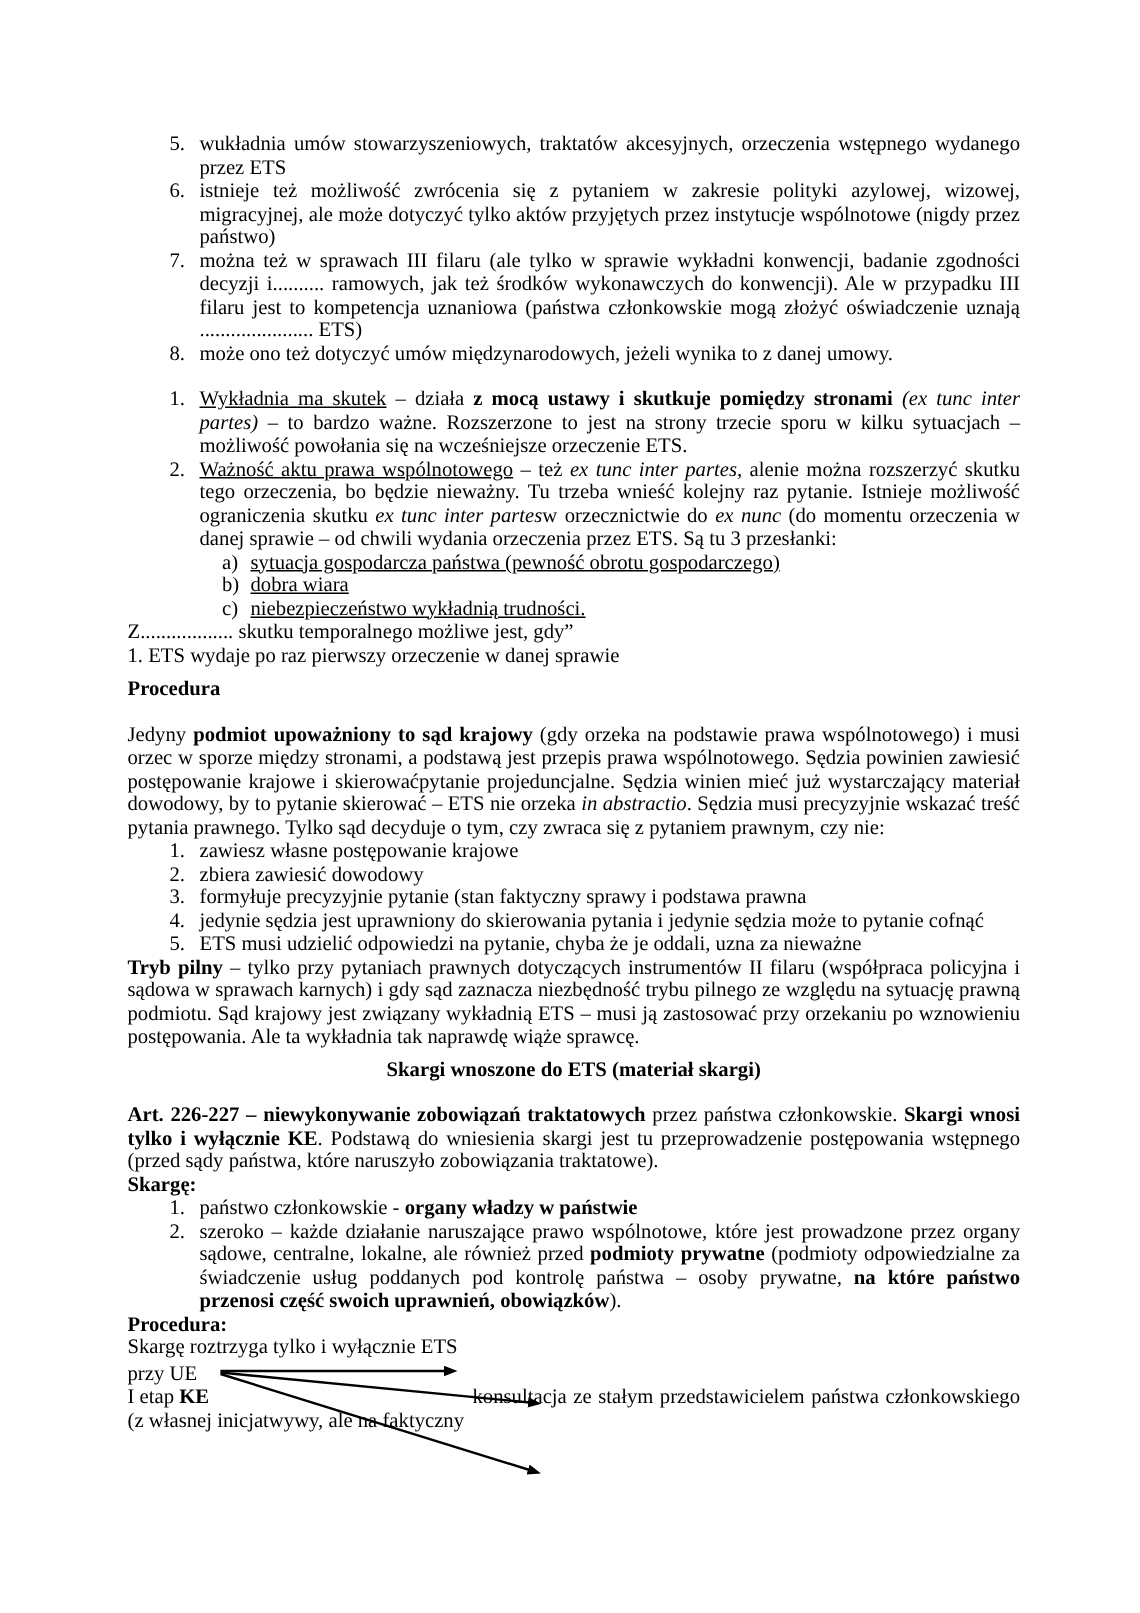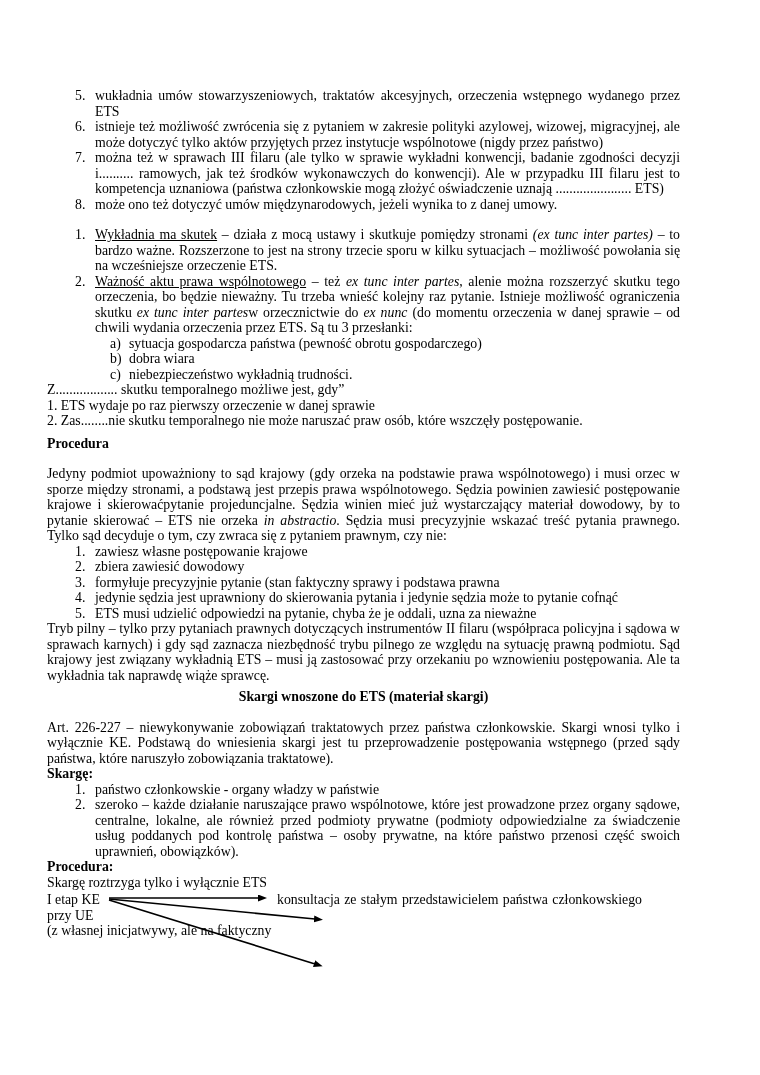--- a/index.html
+++ b/index.html
@@ -3,40 +3,40 @@
 <meta charset="utf-8">
 <style>
   * { margin: 0; padding: 0; box-sizing: border-box; }
   html, body { background: #ffffff; }
   body {
     width: 760px; height: 1075px;
     position: relative; overflow: hidden;
     font-family: "Liberation Serif", "DejaVu Serif", serif;
     font-size: 13.8px; line-height: 15.5px; color: #000;
   }
-  .page { position: absolute; inset: 0; padding: 88px 80px 0 47px; }
+  .page { position: absolute; inset: 0; padding: 88px 80px 0 85px; }
 
-  .b { font-weight: normal; }
+  .b { font-weight: bold; }
   .i { font-style: italic; }
   .u { text-decoration: underline; }
 
   .h { font-weight: bold; }
   .center { text-align: center; }
   .p { text-align: justify; }
   .line { text-align: left; }
 
   ol.nlist { list-style: none; counter-reset: li; }
   ol.nlist > li {
     position: relative; padding-left: 48px;
     text-align: justify; counter-increment: li;
   }
   ol.nlist > li::before { content: counter(li) "."; position: absolute; left: 28px; }
   ol.nlist.start5 { counter-reset: li 4; }
 
-  ol.alist { list-style: none; counter-reset: al; }
+  ol.alist { list-style: none; counter-reset: al; text-decoration: underline; }
   ol.alist > li { position: relative; padding-left: 34px; text-align: left; counter-increment: al; }
   ol.alist > li::before { content: counter(al, lower-alpha) ")"; position: absolute; left: 15px; }
 
   .mt-head { margin-top: 7px; }
   .mt-blank { margin-top: 15px; }
   .mt-head-sm { margin-top: 6px; }
 
   .diagram { position: relative; margin-top: 2px; height: 110px; }
   .diagram .dline1 { position: relative; }
   .konsult {
@@ -67,21 +67,20 @@
       <ol class="alist">
         <li><span>sytuacja gospodarcza państwa (pewność obrotu gospodarczego)</span></li>
         <li><span>dobra wiara</span></li>
         <li><span>niebezpieczeństwo wykładnią trudności.</span></li>
       </ol>
     </li>
   </ol>
 
   <p class="line">Z.................. skutku temporalnego możliwe jest, gdy”</p>
   <p class="line">1. ETS wydaje po raz pierwszy orzeczenie w danej sprawie</p>
-  <p class="line">2. Zas........nie skutku temporalnego nie może naruszać praw osób, które wszczęły postępowanie.</p>
 
   <p class="h mt-head">Procedura</p>
 
   <p class="p mt-blank"><span>Jedyny </span><span class="b">podmiot upoważniony to sąd krajowy</span><span> (gdy orzeka na podstawie prawa wspólnotowego) i musi orzec w sporze między stronami, a podstawą jest przepis prawa wspólnotowego. Sędzia powinien zawiesić postępowanie krajowe i skierowaćpytanie projeduncjalne. Sędzia winien mieć już wystarczający materiał dowodowy, by to pytanie skierować – ETS nie orzeka </span><span class="i">in abstractio</span><span>. Sędzia musi precyzyjnie wskazać treść pytania prawnego. Tylko sąd decyduje o tym, czy zwraca się z pytaniem prawnym, czy nie:</span></p>
 
   <ol class="nlist">
     <li><span>zawiesz własne postępowanie krajowe</span></li>
     <li><span>zbiera zawiesić dowodowy</span></li>
     <li><span>formyłuje precyzyjnie pytanie (stan faktyczny sprawy i podstawa prawna</span></li>
     <li><span>jedynie sędzia jest uprawniony do skierowania pytania i jedynie sędzia może to pytanie cofnąć</span></li>
@@ -98,25 +97,25 @@
 
   <ol class="nlist">
     <li><span><span>państwo członkowskie - </span><span class="b">organy władzy w państwie</span></span></li>
     <li><span><span>szeroko – każde działanie naruszające prawo wspólnotowe, które jest prowadzone przez organy sądowe, centralne, lokalne, ale również przed </span><span class="b">podmioty prywatne</span><span> (podmioty odpowiedzialne za świadczenie usług poddanych pod kontrolę państwa – osoby prywatne, </span><span class="b">na które państwo przenosi część swoich uprawnień, obowiązków</span><span>).</span></span></li>
   </ol>
 
   <p class="h">Procedura:</p>
   <p class="line">Skargę roztrzyga tylko i wyłącznie ETS</p>
 
   <div class="diagram">
+    <p class="line">przy UE</p>
     <p class="line dline1">
       <span><span>I etap </span><span class="b">KE</span></span>
       <span class="konsult">konsultacja ze stałym przedstawicielem państwa członkowskiego</span>
     </p>
-    <p class="line">przy UE</p>
     <p class="line">(z własnej inicjatwywy, ale na faktyczny</p>
 
     <svg class="arrows" width="595" height="100" viewBox="0 0 595 100" aria-hidden="true">
       <defs>
         <marker id="ah" markerUnits="userSpaceOnUse" markerWidth="10" markerHeight="8" refX="1" refY="3.5" orient="auto">
           <path d="M0,0 L9,3.5 L0,7 Z" fill="#000"></path>
         </marker>
       </defs>
       <line x1="62" y1="6" x2="212" y2="6" stroke="#000" stroke-width="1.6" marker-end="url(#ah)"></line>
       <line x1="62" y1="7" x2="268" y2="27" stroke="#000" stroke-width="1.6" marker-end="url(#ah)"></line>

